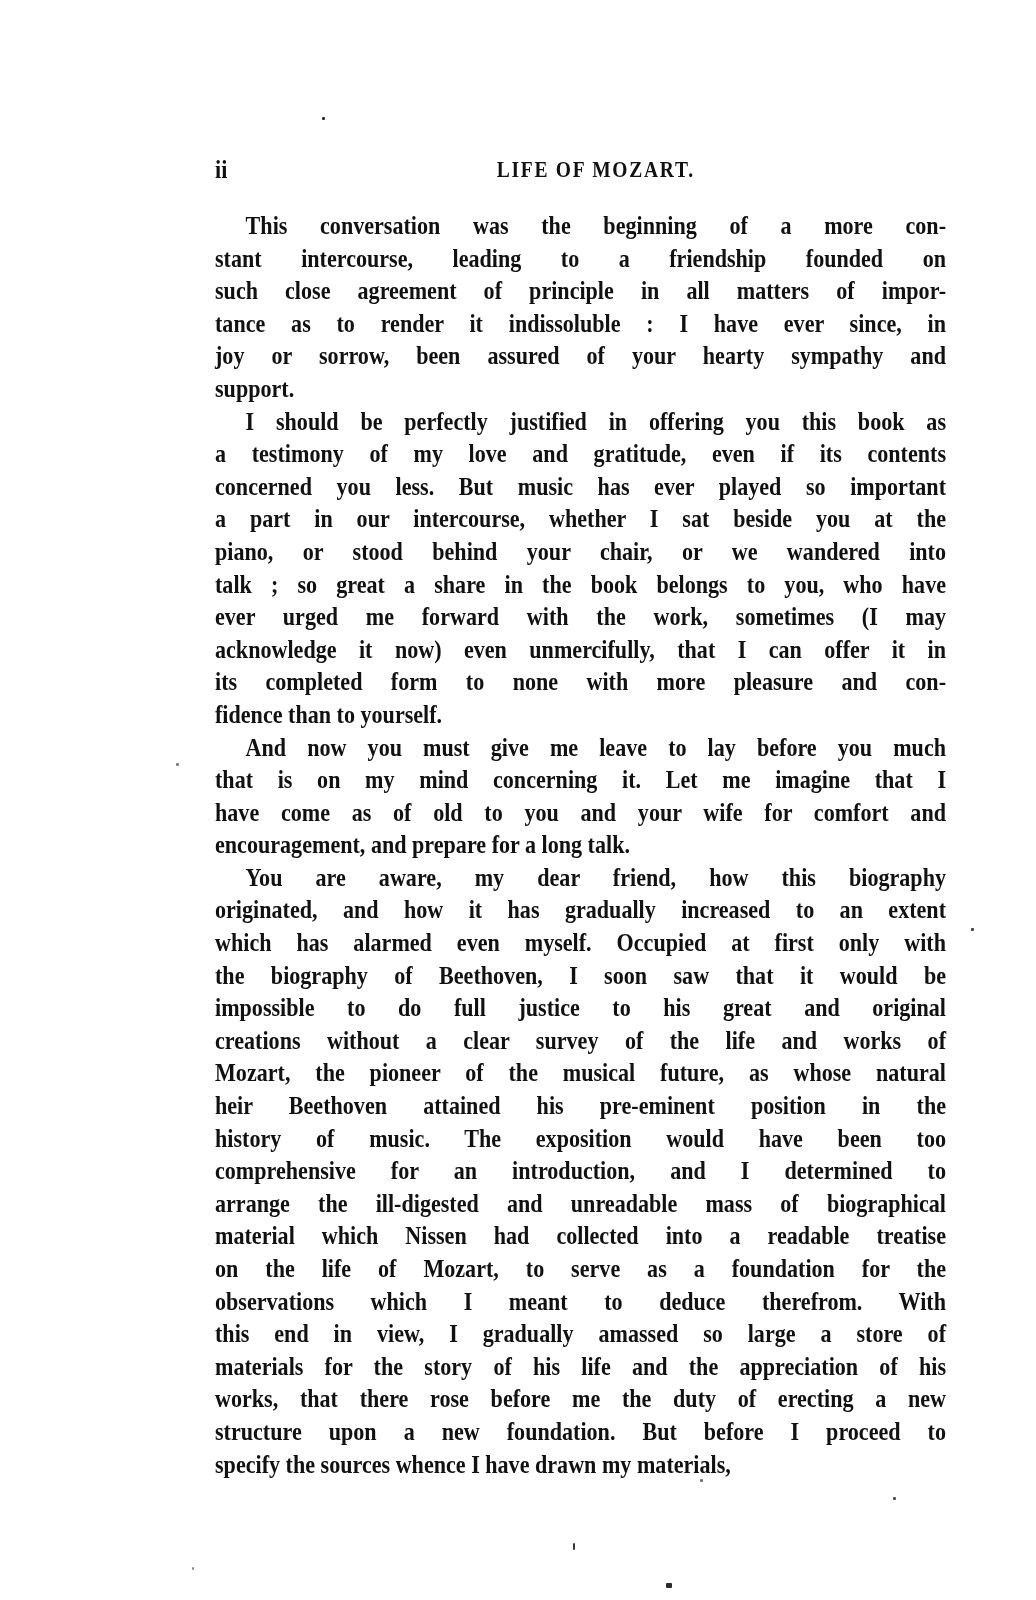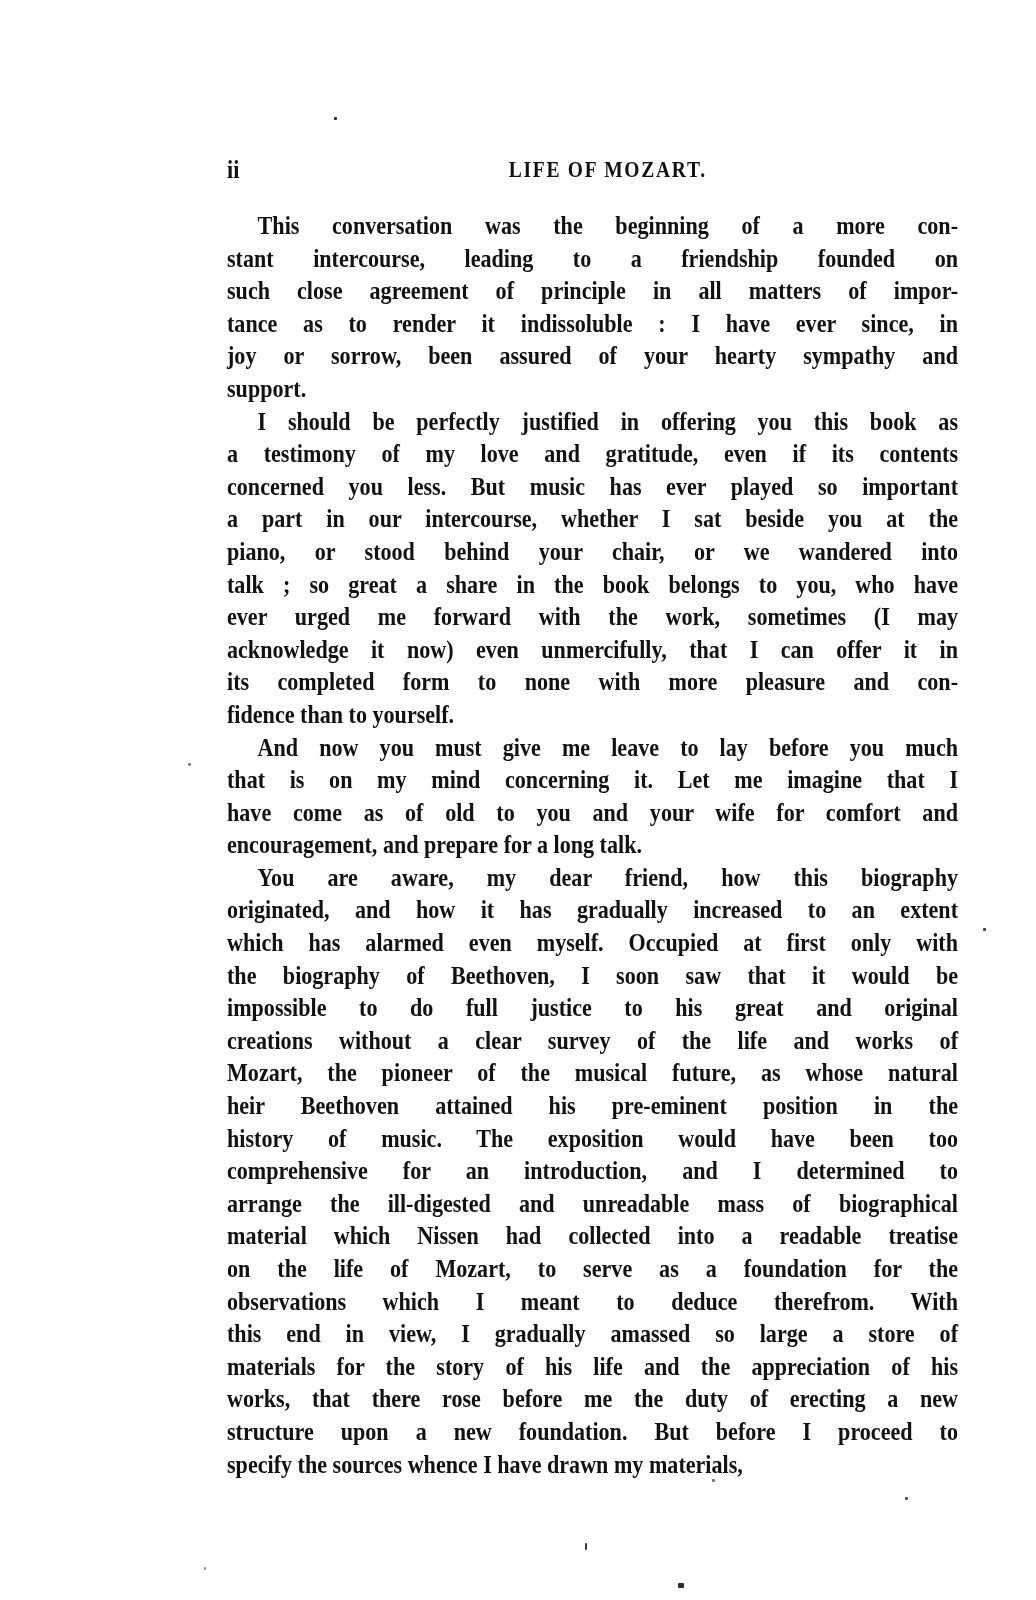--- a/index.html
+++ b/index.html
@@ -12,21 +12,20 @@
     height: 1600px;
     position: relative;
     overflow: hidden;
     font-family: "Liberation Serif", "DejaVu Serif", serif;
     color: #111111;
   }
   .page {
     position: absolute;
     inset: 0;
     background: #ffffff;
-    margin-left: 12px;
   }
   
   .text-column {
     position: absolute;
     left: 215px;
     top: 0;
     width: 860px;
     transform: scaleX(0.85);
     transform-origin: top left;
     font-weight: bold;

